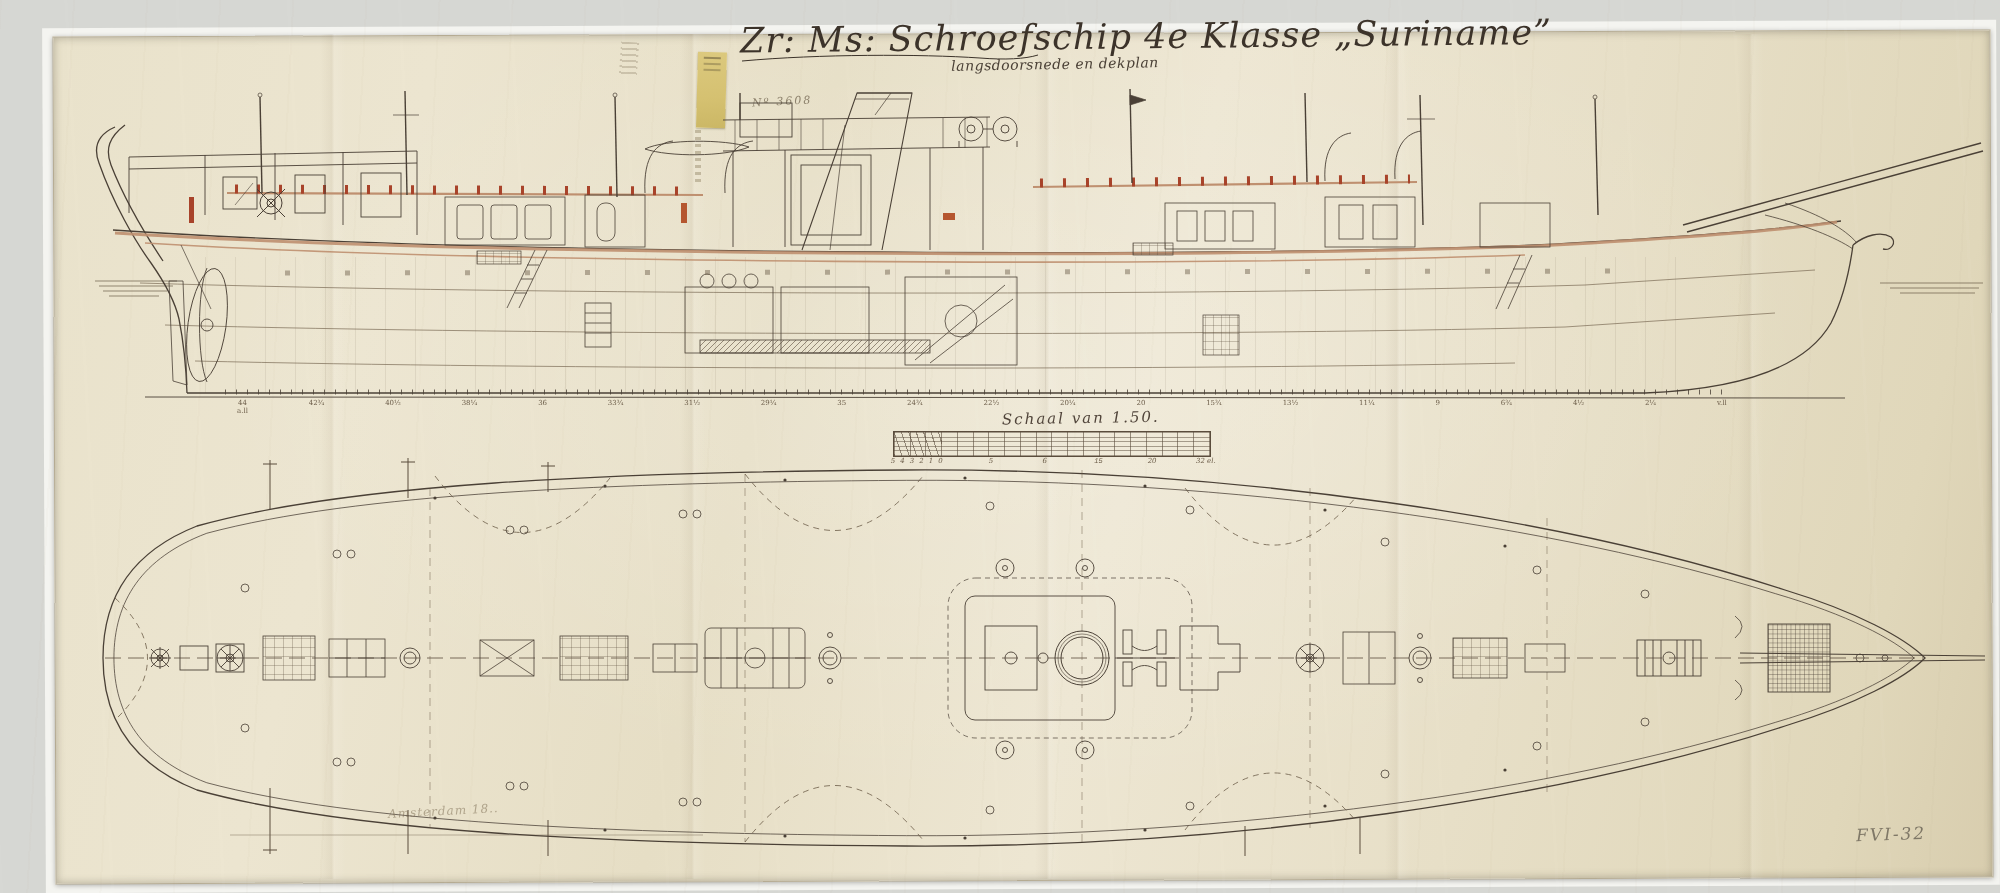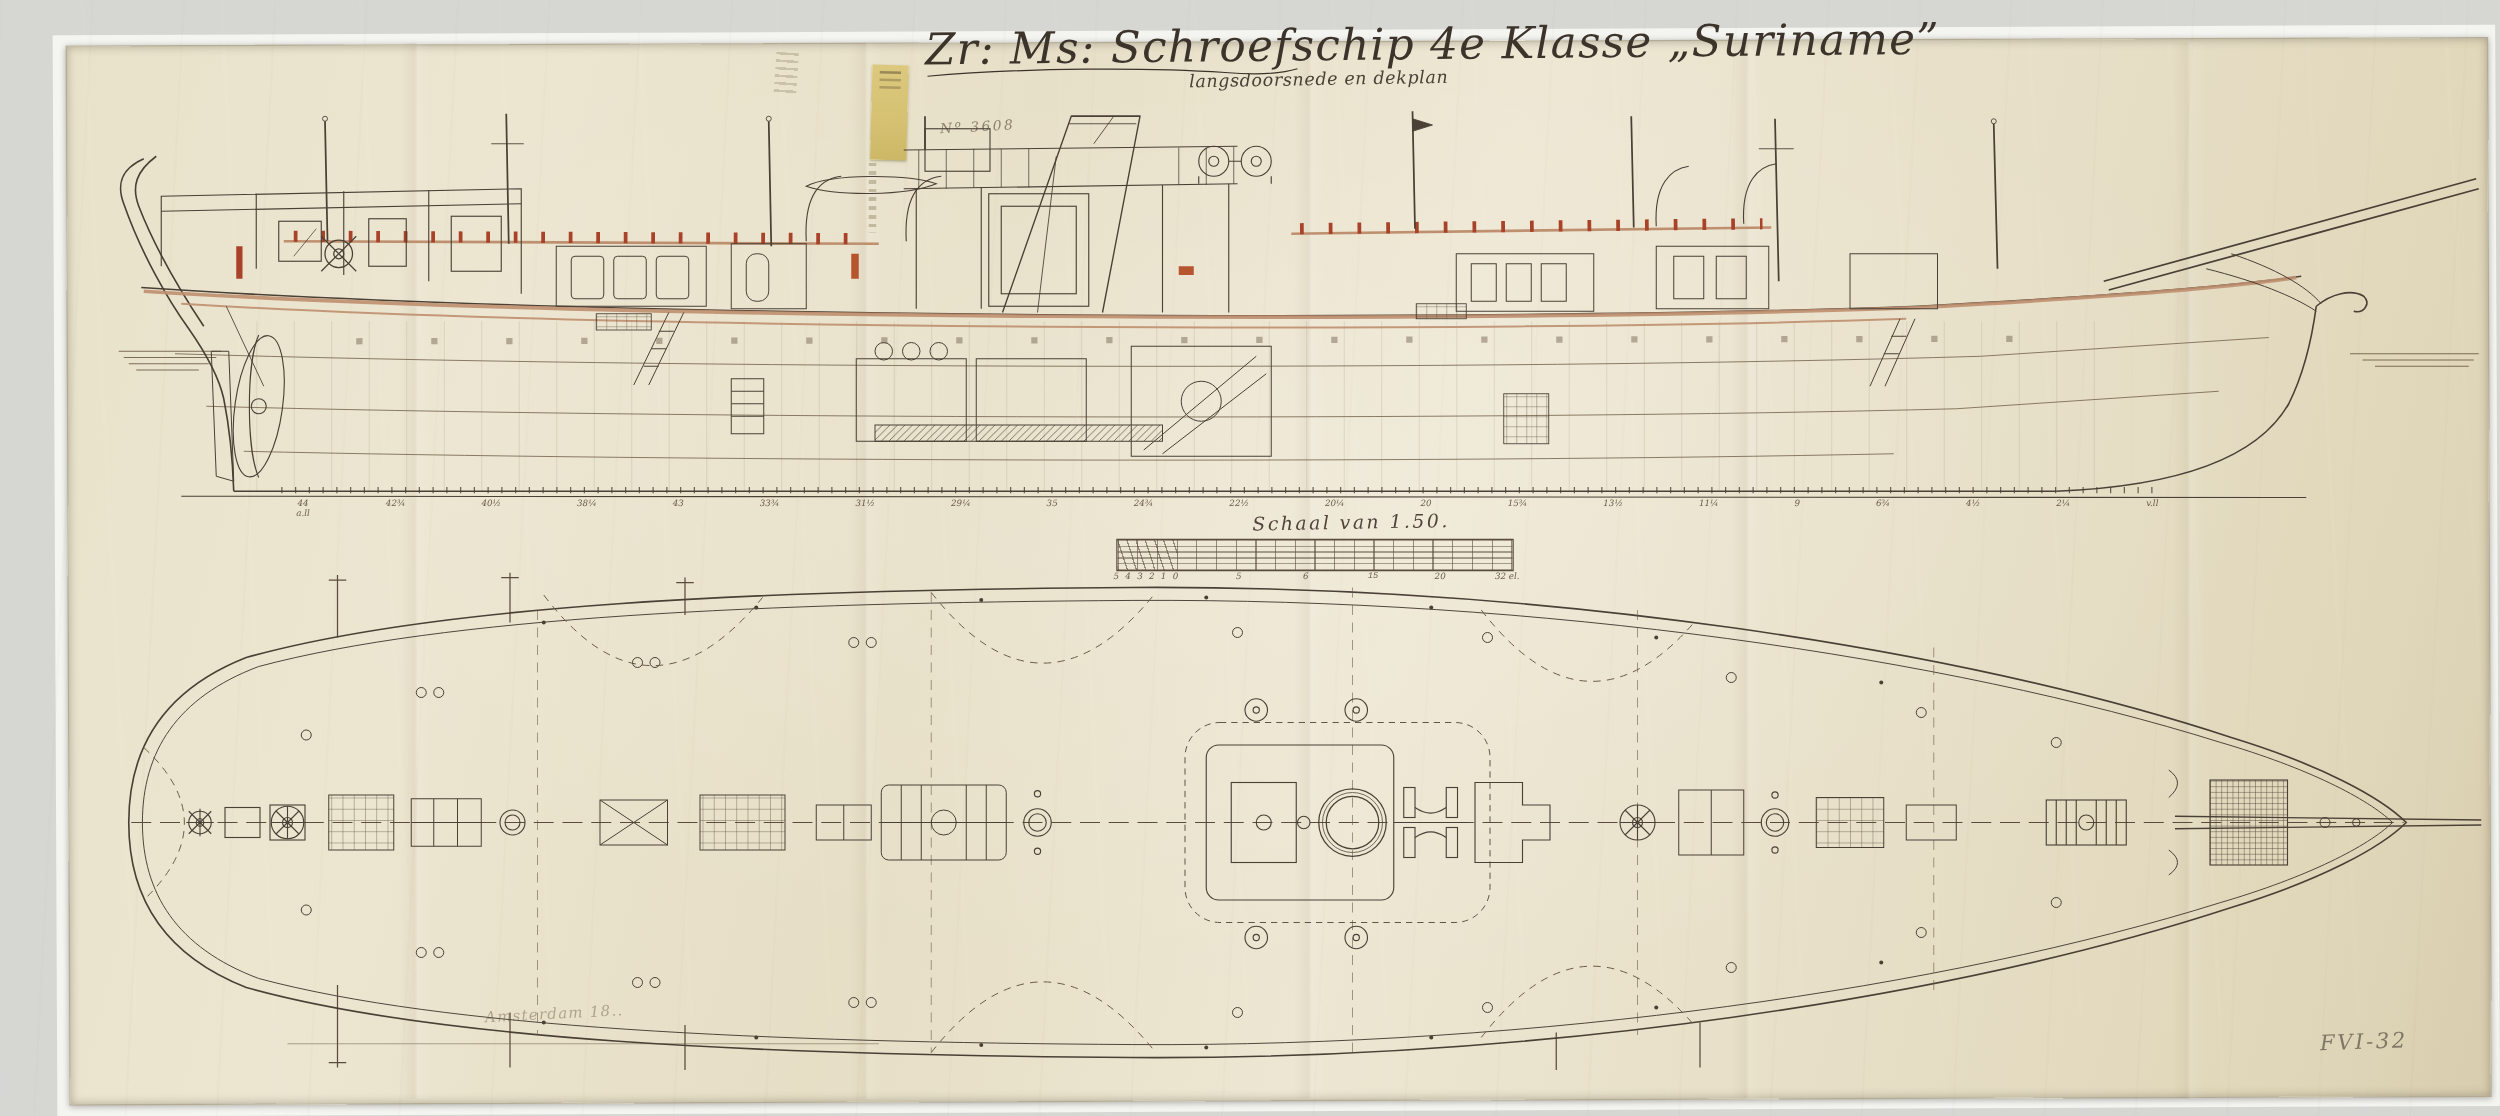--- a/index.html
+++ b/index.html
@@ -67,21 +67,21 @@
     position:absolute;left:1856px;top:824px;font-style:italic;font-size:17px;
     color:rgba(95,88,76,.75);letter-spacing:2px;transform:rotate(-2deg);
     font-family:"DejaVu Serif",serif;
   }
   
   .stations{
     position:absolute;left:237px;top:399px;width:1490px;height:18px;
     display:flex;justify-content:space-between;
   }
   .stations span{
-    font-style:italic;font-size:7px;color:#6b5c48;white-space:pre-line;
+    font-size:7px;color:#6b5c48;white-space:pre-line;
     text-align:center;line-height:1.2;position:relative;
   }
   
   .scale-caption{
     position:absolute;left:1002px;top:409px;font-style:italic;font-size:15px;
     color:#50443a;letter-spacing:2px;transform:rotate(-1deg);
   }
   .scale-bar{
     position:absolute;left:893px;top:431px;width:316px;height:24px;
     border:1px solid #5a4c3c;
@@ -338,21 +338,21 @@
     <line x1="140" y1="307" x2="1640" y2="307" stroke-width="5" stroke-dasharray="1 10" opacity="0.8"></line>
   </g>
 </svg>
 
 <div class="stations">
     <span>44
 a.ll</span>
     <span>42¾</span>
     <span>40½</span>
     <span>38¼</span>
-    <span>43</span>
+    <span>36</span>
     <span>33¾</span>
     <span>31½</span>
     <span>29¼</span>
     <span>35</span>
     <span>24¾</span>
     <span>22½</span>
     <span>20¼</span>
     <span>20</span>
     <span>15¾</span>
     <span>13½</span>

